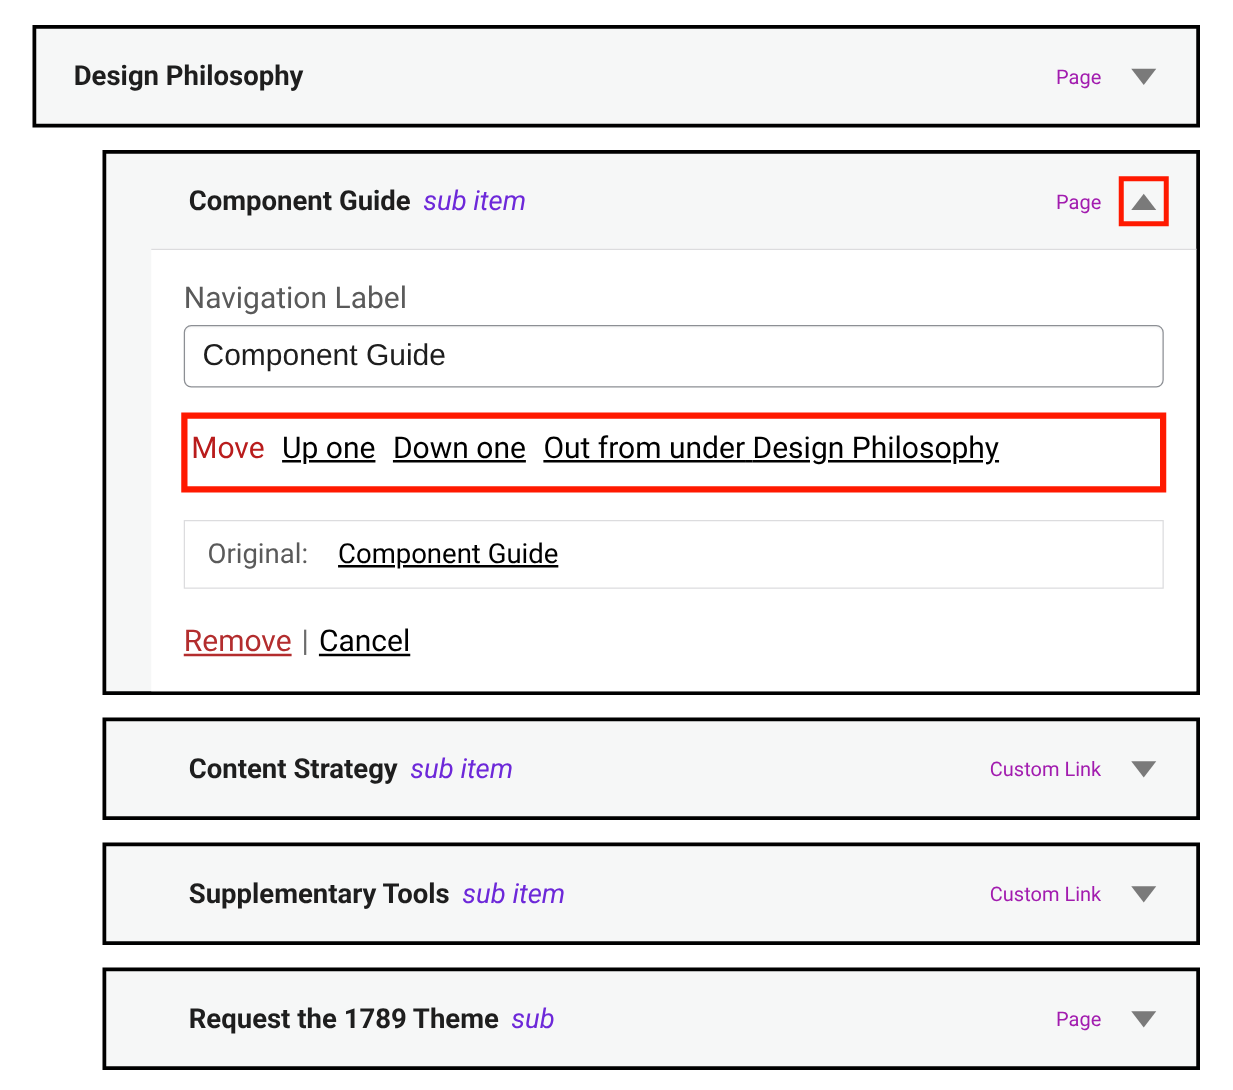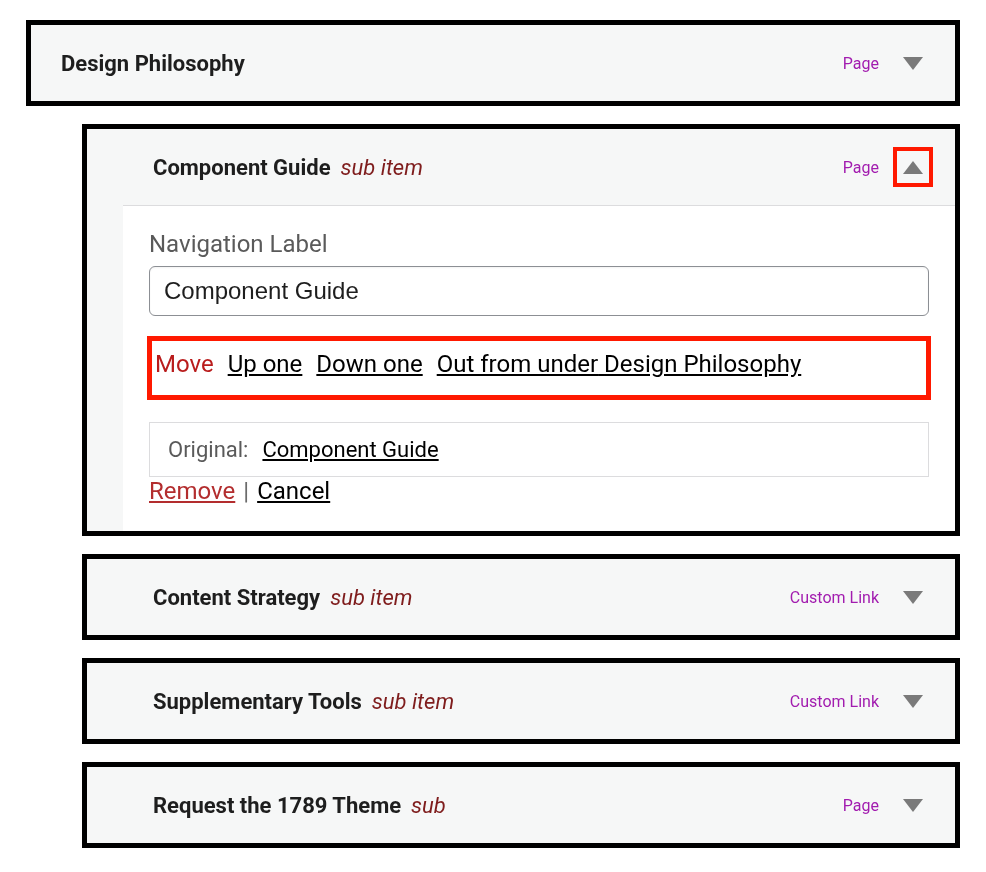--- a/index.html
+++ b/index.html
@@ -5,38 +5,38 @@
   * { box-sizing: border-box; margin: 0; padding: 0; }
   body {
     font-family: -apple-system, BlinkMacSystemFont, "Segoe UI", Roboto, sans-serif;
     background: #fff;
     width: 986px;
     height: 872px;
     padding: 20px 26px 0 26px;
     color: #1e1e1e;
   }
   .menu-item {
-    border: 5px solid #000000;
+    border: 3px solid #000000;
     background: #f6f7f7;
     margin-bottom: 18px;
   }
   .menu-item.child {
     margin-left: 56px;
     padding-left: 36px;
   }
   .menu-item-bar {
     display: flex;
     align-items: center;
     justify-content: space-between;
     padding: 18px 22px 18px 30px;
     cursor: move;
   }
   .menu-item-left { display: flex; align-items: baseline; gap: 10px; flex-wrap: wrap; }
   .menu-item-title { font-weight: 700; font-size: 22px; color: #1e1e1e; }
-  .menu-item-sub { font-style: italic; color: #7f1d1d; font-size: 22px; font-weight: 400; }
+  .menu-item-sub { font-style: italic; color: #6d28d9; font-size: 22px; font-weight: 400; }
   .menu-item-right { display: flex; align-items: center; gap: 14px; }
   .menu-item-type { color: #a21caf; font-size: 16px; }
   .triangle { width: 0; height: 0; display: inline-block; }
   .triangle.down {
     border-left: 10px solid transparent;
     border-right: 10px solid transparent;
     border-top: 13px solid #7a7a7a;
   }
   .triangle.up {
     border-left: 10px solid transparent;
@@ -77,24 +77,25 @@
     padding: 12px 6px 20px 6px;
   }
   .move-row.hl { outline: 5px solid #ff1900; outline-offset: -3px; }
   .move-label { color: #b91c1c; }
   .link { color: #000000; text-decoration: underline; cursor: pointer; }
   .original-box {
     border: 1px solid #dcdcde;
     padding: 14px 18px;
     margin-top: 24px;
     font-size: 22px;
-    display: flex; gap: 14px; align-items: center; flex-wrap: wrap;
+    display: flex; gap: 24px; align-items: center; flex-wrap: wrap;
   }
   .original-label { color: #5a5a5a; }
   .action-row {
+    margin-top: 28px;
     font-size: 24px;
     display: flex; gap: 8px; align-items: baseline;
   }
   .remove-link { color: #b32d2e; text-decoration: underline; cursor: pointer; }
   .pipe { color: #6b6b6b; }
 </style>
 </head>
 <body>
 
 <div class="menu-item">

